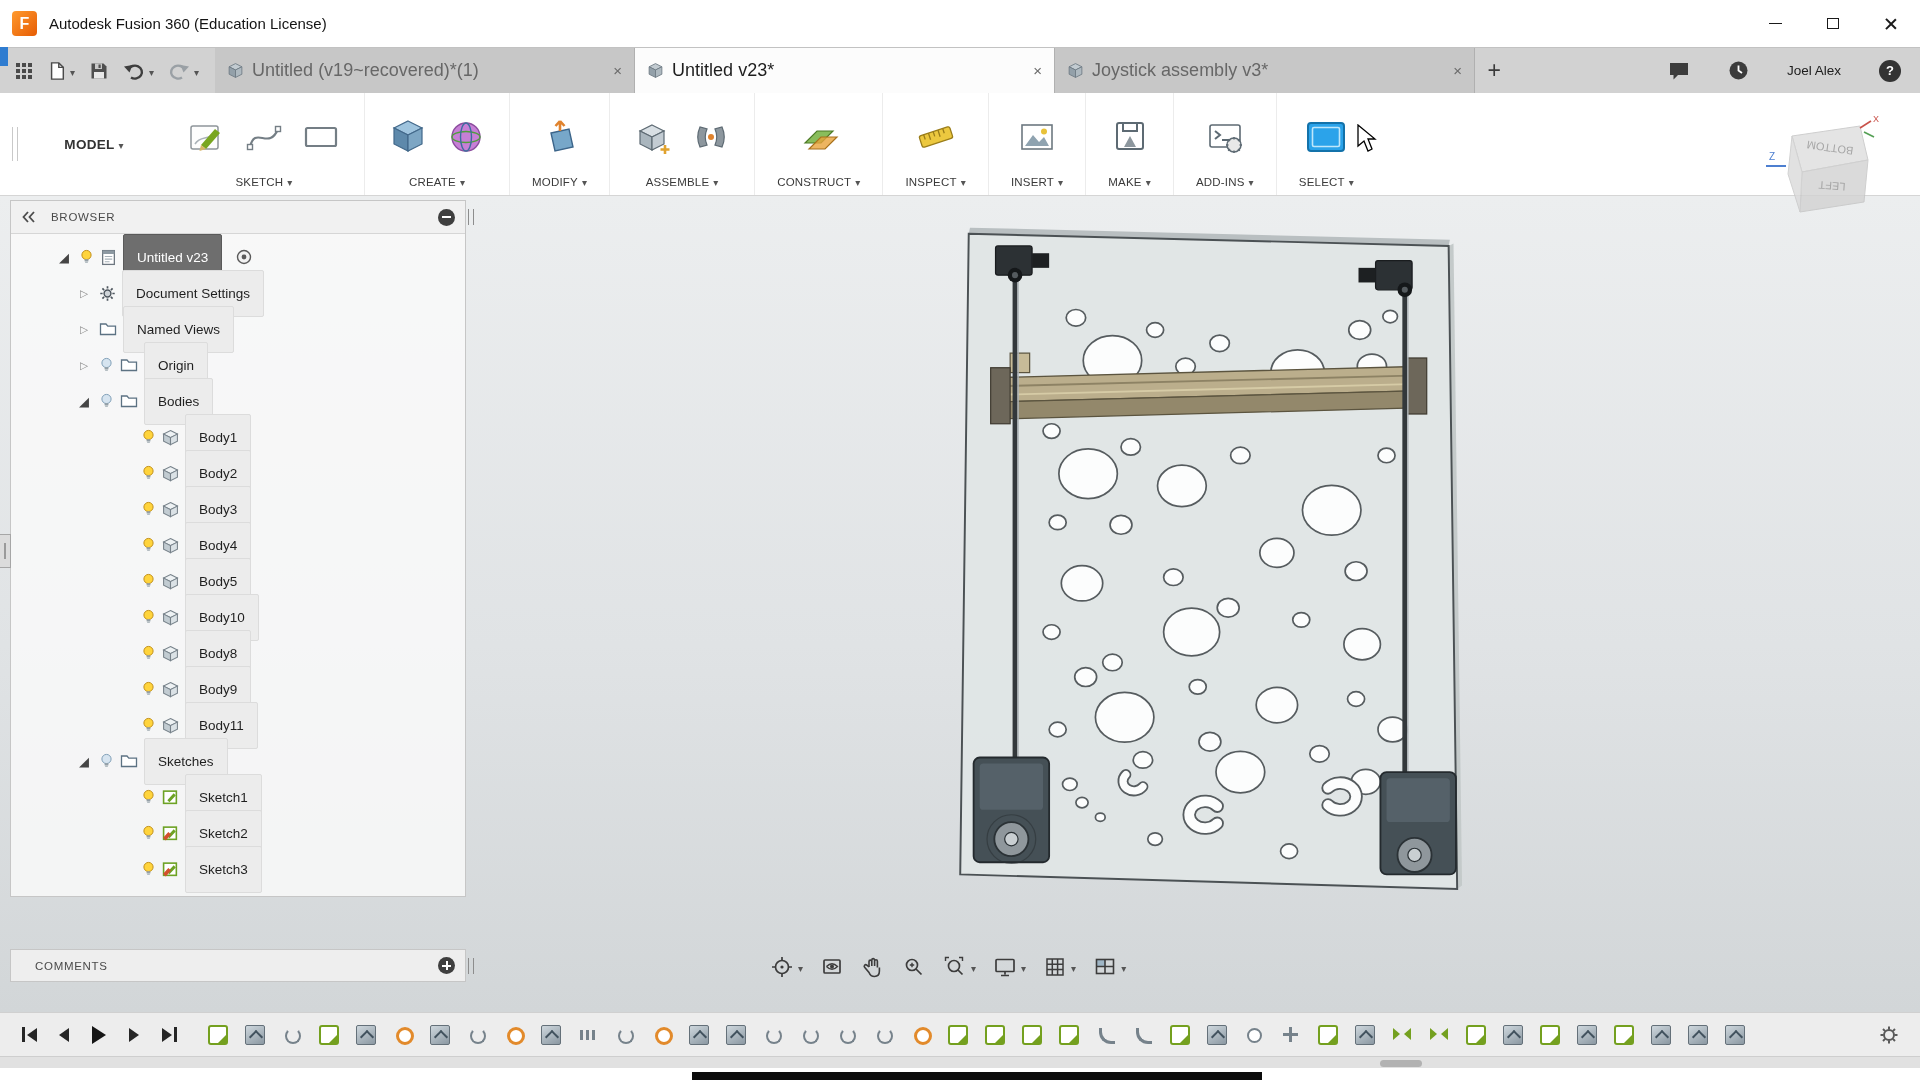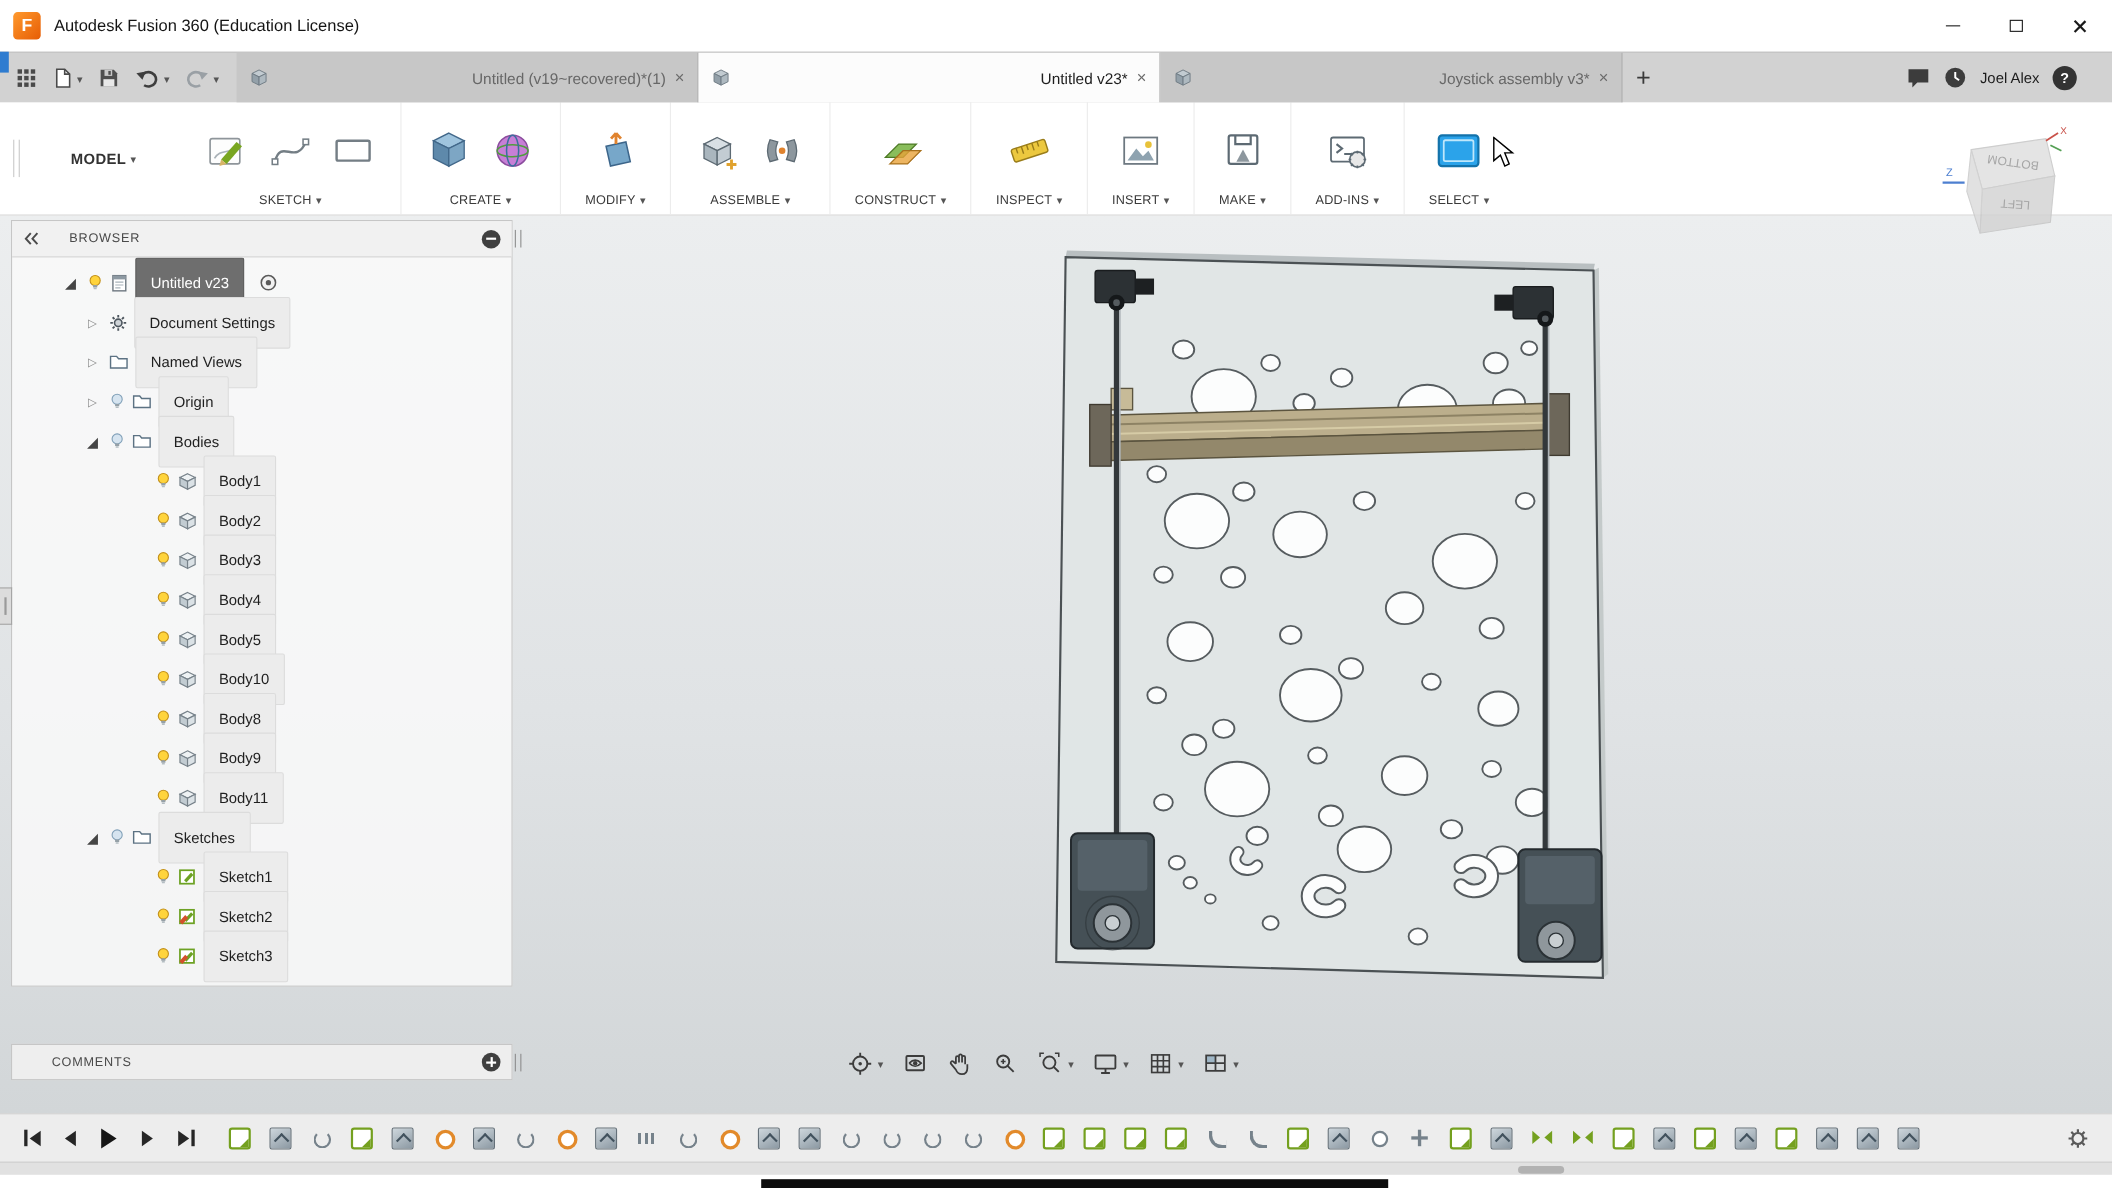--- a/index.html
+++ b/index.html
@@ -22,26 +22,26 @@
 .glyph-close::before{transform:rotate(45deg)}
 .glyph-close::after{transform:rotate(-45deg)}
 
 
 .tabbar{height:46px;background:#d2d2d2;border-top:1px solid #c2c2c2;display:flex;align-items:stretch;position:relative;z-index:20}
 .qat{display:flex;align-items:center;gap:6px;padding:0 12px 0 10px}
 .qat-btn{display:flex;align-items:center;padding:3px 4px}
 .doc-tabs{display:flex;align-items:stretch}
 .doc-tab{width:420px;display:flex;align-items:center;gap:8px;padding:0 12px;background:#c7c7c7;border-right:1px solid #b0b0b0}
 .doc-tab.active{background:#fcfcfc}
-.tab-title{flex:1;text-align:right;font-size:14px;color:#676767;white-space:nowrap;overflow:hidden;text-overflow:ellipsis}
+.tab-title{flex:1;text-align:left;font-size:18px;color:#676767;white-space:nowrap;overflow:hidden;text-overflow:ellipsis}
 .doc-tab.active .tab-title{color:#1e1e1e}
 .tab-close{font-size:15px;color:#6a6a6a;line-height:1}
 .tab-add{width:38px;display:flex;align-items:center;justify-content:center}
 .tab-add::after{content:'+';font-size:23px;color:#3a3a3a}
-.tabbar-right{margin-left:auto;display:flex;align-items:center;gap:12px;padding-right:32px}
+.tabbar-right{margin-left:auto;display:flex;align-items:center;gap:38px;padding-right:19px}
 .user-name{font-size:13.5px;color:#1c1c1c}
 .help-btn{width:22px;height:22px;border-radius:50%;background:#333;display:flex;align-items:center;justify-content:center}
 .help-btn::after{content:'?';color:#fff;font-size:13px;font-weight:bold}
 .blue-chip{position:absolute;left:0;top:47px;width:8px;height:19px;background:#2f7cd0;z-index:21}
 
 
 .ribbon{height:103px;background:#fff;border-bottom:1px solid #d5d5d5;display:flex;align-items:stretch;position:relative;z-index:15}
 .ribbon-grip{width:6px;margin:34px 6px 34px 12px;border-left:1.6px solid #c9c9c9;border-right:1.6px solid #c9c9c9}
 .workspace{width:140px;display:flex;align-items:center;justify-content:center}
 .workspace-label{font-size:13.5px;font-weight:bold;color:#333;letter-spacing:.3px}
@@ -55,21 +55,21 @@
 
 .canvas{position:absolute;left:0;top:196px;width:1920px;height:816px;background:linear-gradient(180deg,#eceeef 0%,#e0e3e5 55%,#d2d6d8 100%);z-index:1}
 .model-wrap{position:absolute;left:952px;top:28px}
 .viewcube{position:absolute;left:1764px;top:110px;z-index:16}
 .navbar{position:absolute;left:766px;top:948px;height:38px;display:flex;align-items:center;gap:9px;z-index:12}
 .nav-btn{display:flex;align-items:center;padding:3px 4px}
 
 
 .browser{position:absolute;left:10px;top:200px;width:456px;background:rgba(250,250,250,.82);border:1px solid #c6c6c6;z-index:10}
 .panel-header{height:33px;display:flex;align-items:center;background:rgba(240,240,240,.92);border-bottom:1px solid #d6d6d6;padding:0 10px;position:relative}
-.panel-title{font-size:11.5px;color:#4a4a4a;letter-spacing:.7px;margin-left:26px}
+.panel-title{font-size:11.5px;color:#4a4a4a;letter-spacing:.7px;margin-left:14px}
 .circle-btn{width:17px;height:17px;border-radius:50%;background:#3f3f3f;margin-left:auto;position:relative;flex:none}
 .circle-btn::before{content:'';position:absolute;left:4px;top:7.5px;width:9px;height:2px;background:#fff}
 .circle-btn.plus::after{content:'';position:absolute;left:7.5px;top:4px;width:2px;height:9px;background:#fff}
 .panel-grip{position:absolute;right:-9px;top:8px;width:6px;height:16px;border-left:1.7px solid #8d8d8d;border-right:1.7px solid #8d8d8d}
 .tree{padding:5px 0 9px}
 .trow{height:36px;display:flex;align-items:center;gap:6px}
 .trow.lvl0{padding-left:44px}
 .trow.lvl1{padding-left:64px}
 .trow.lvl2{padding-left:130px}
 .exp{width:18px;text-align:center;font-size:10.5px;color:#8a8a8a;flex:none}

